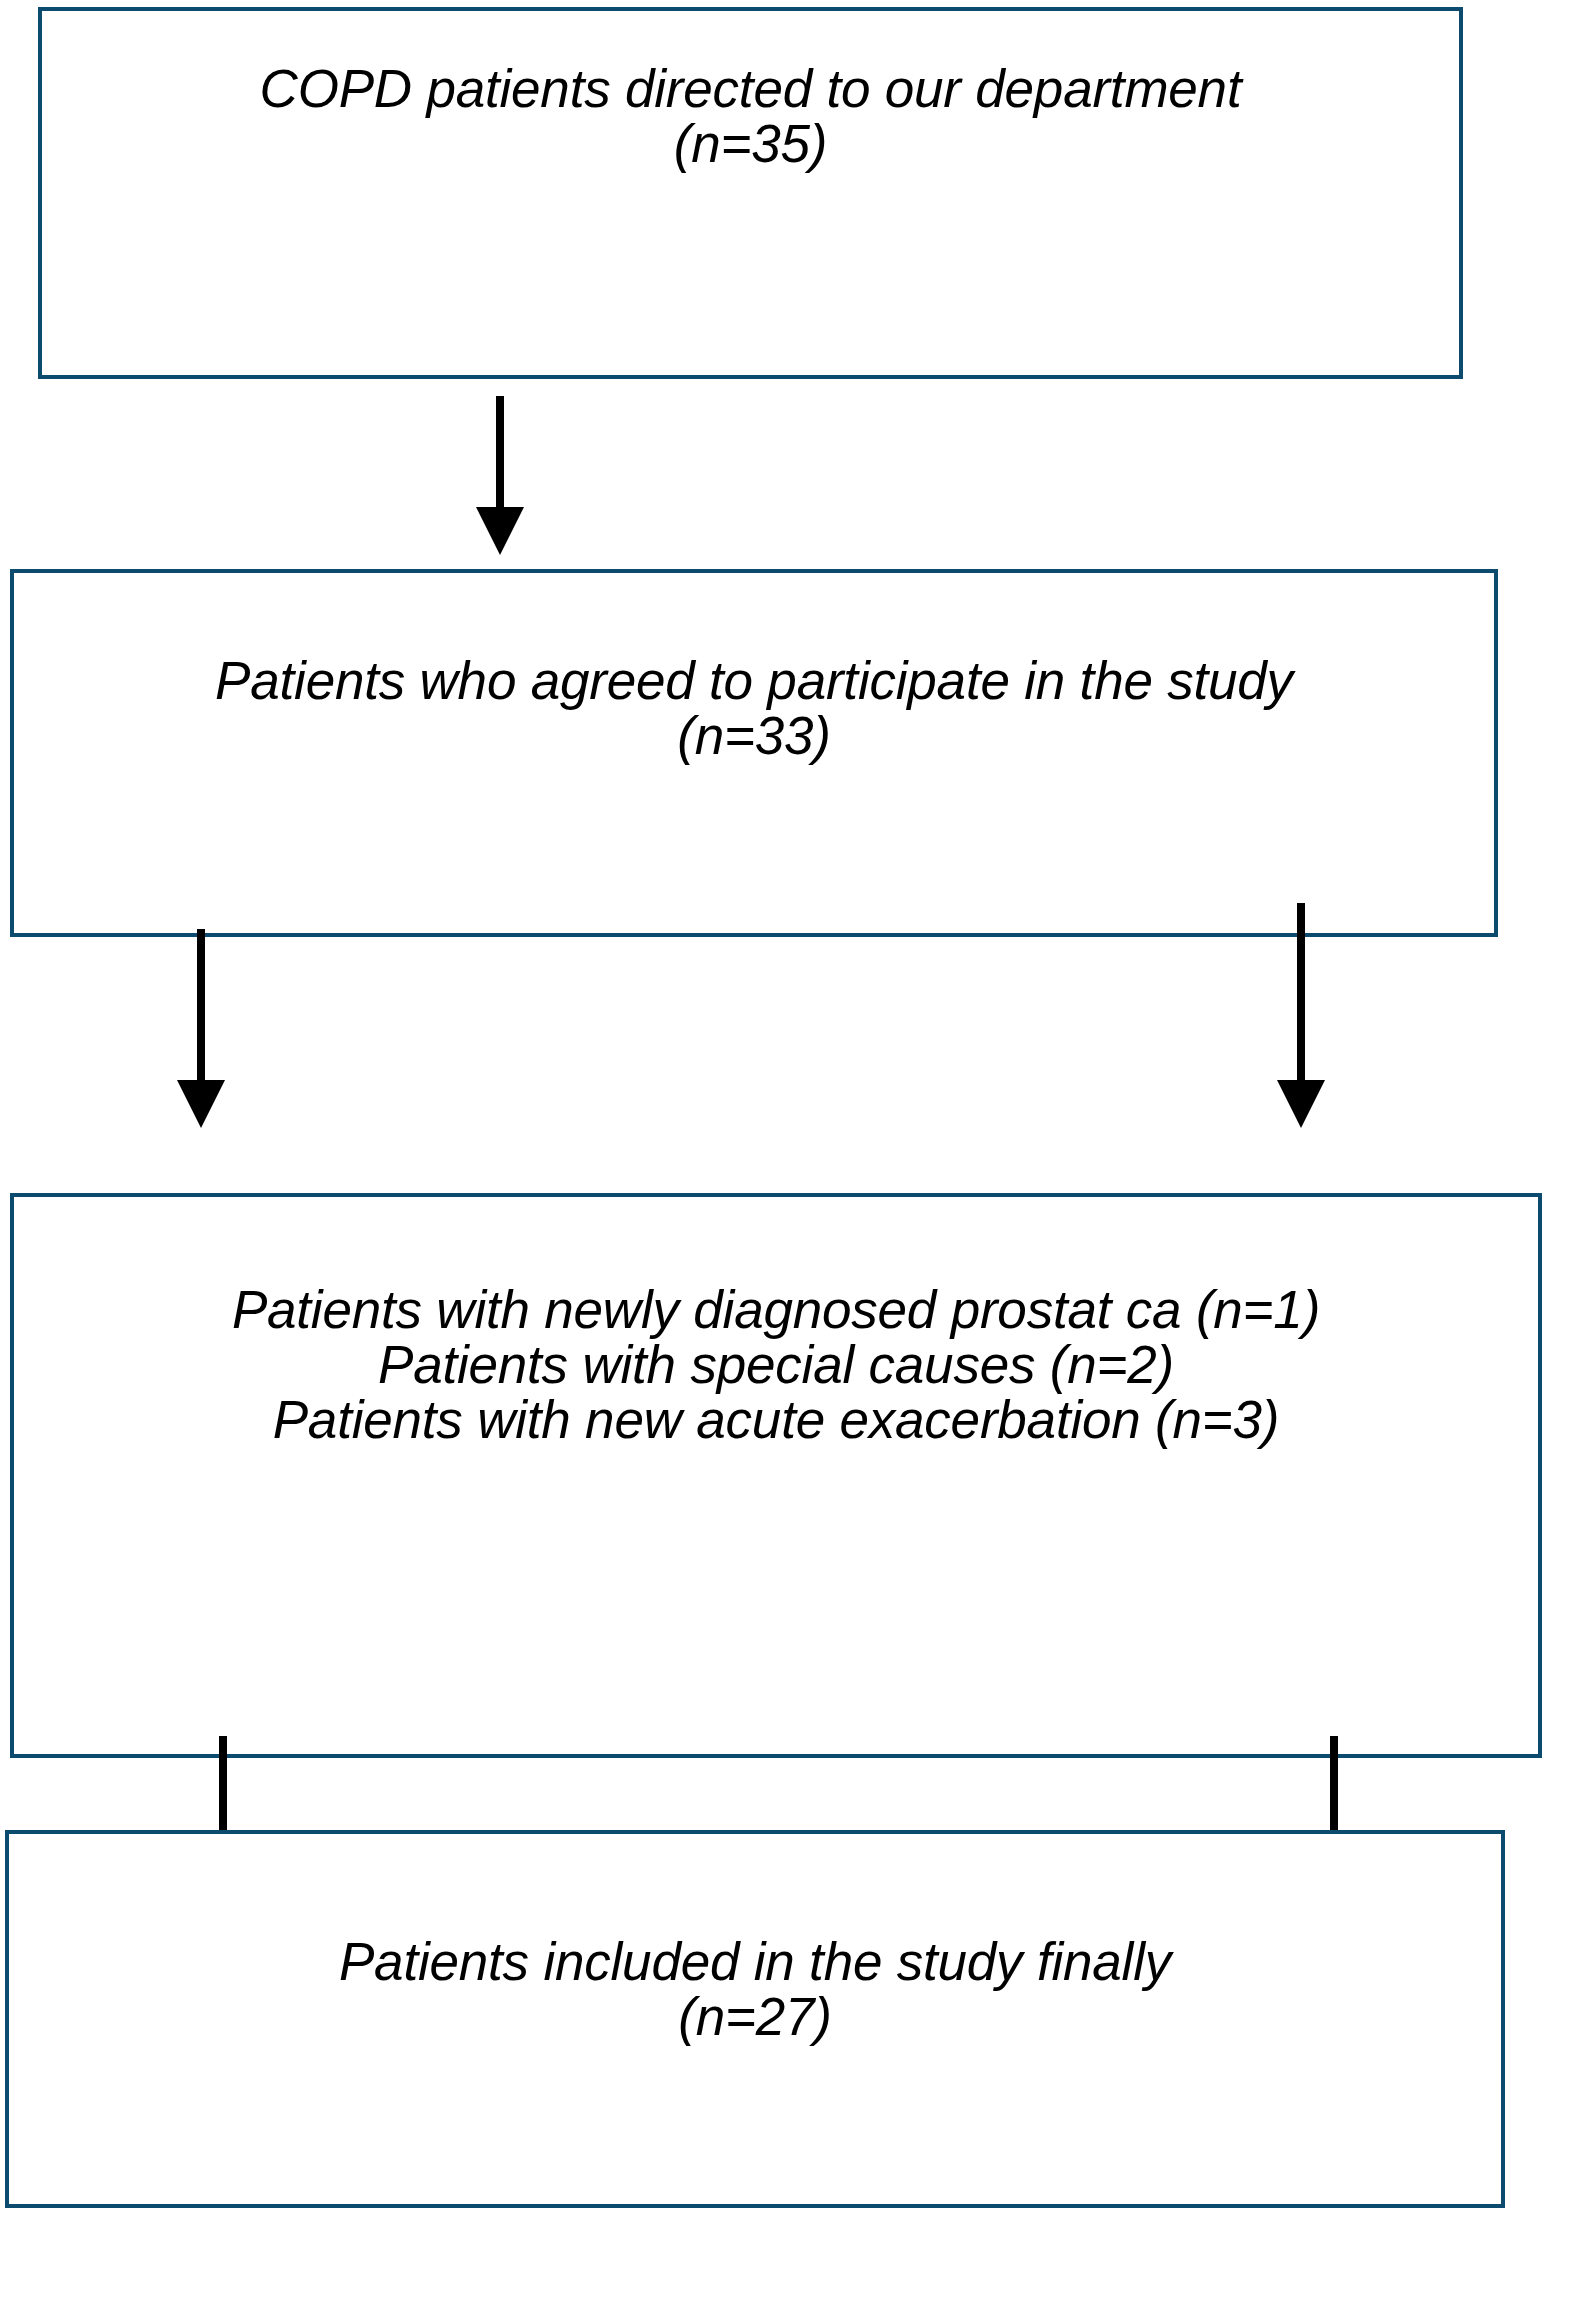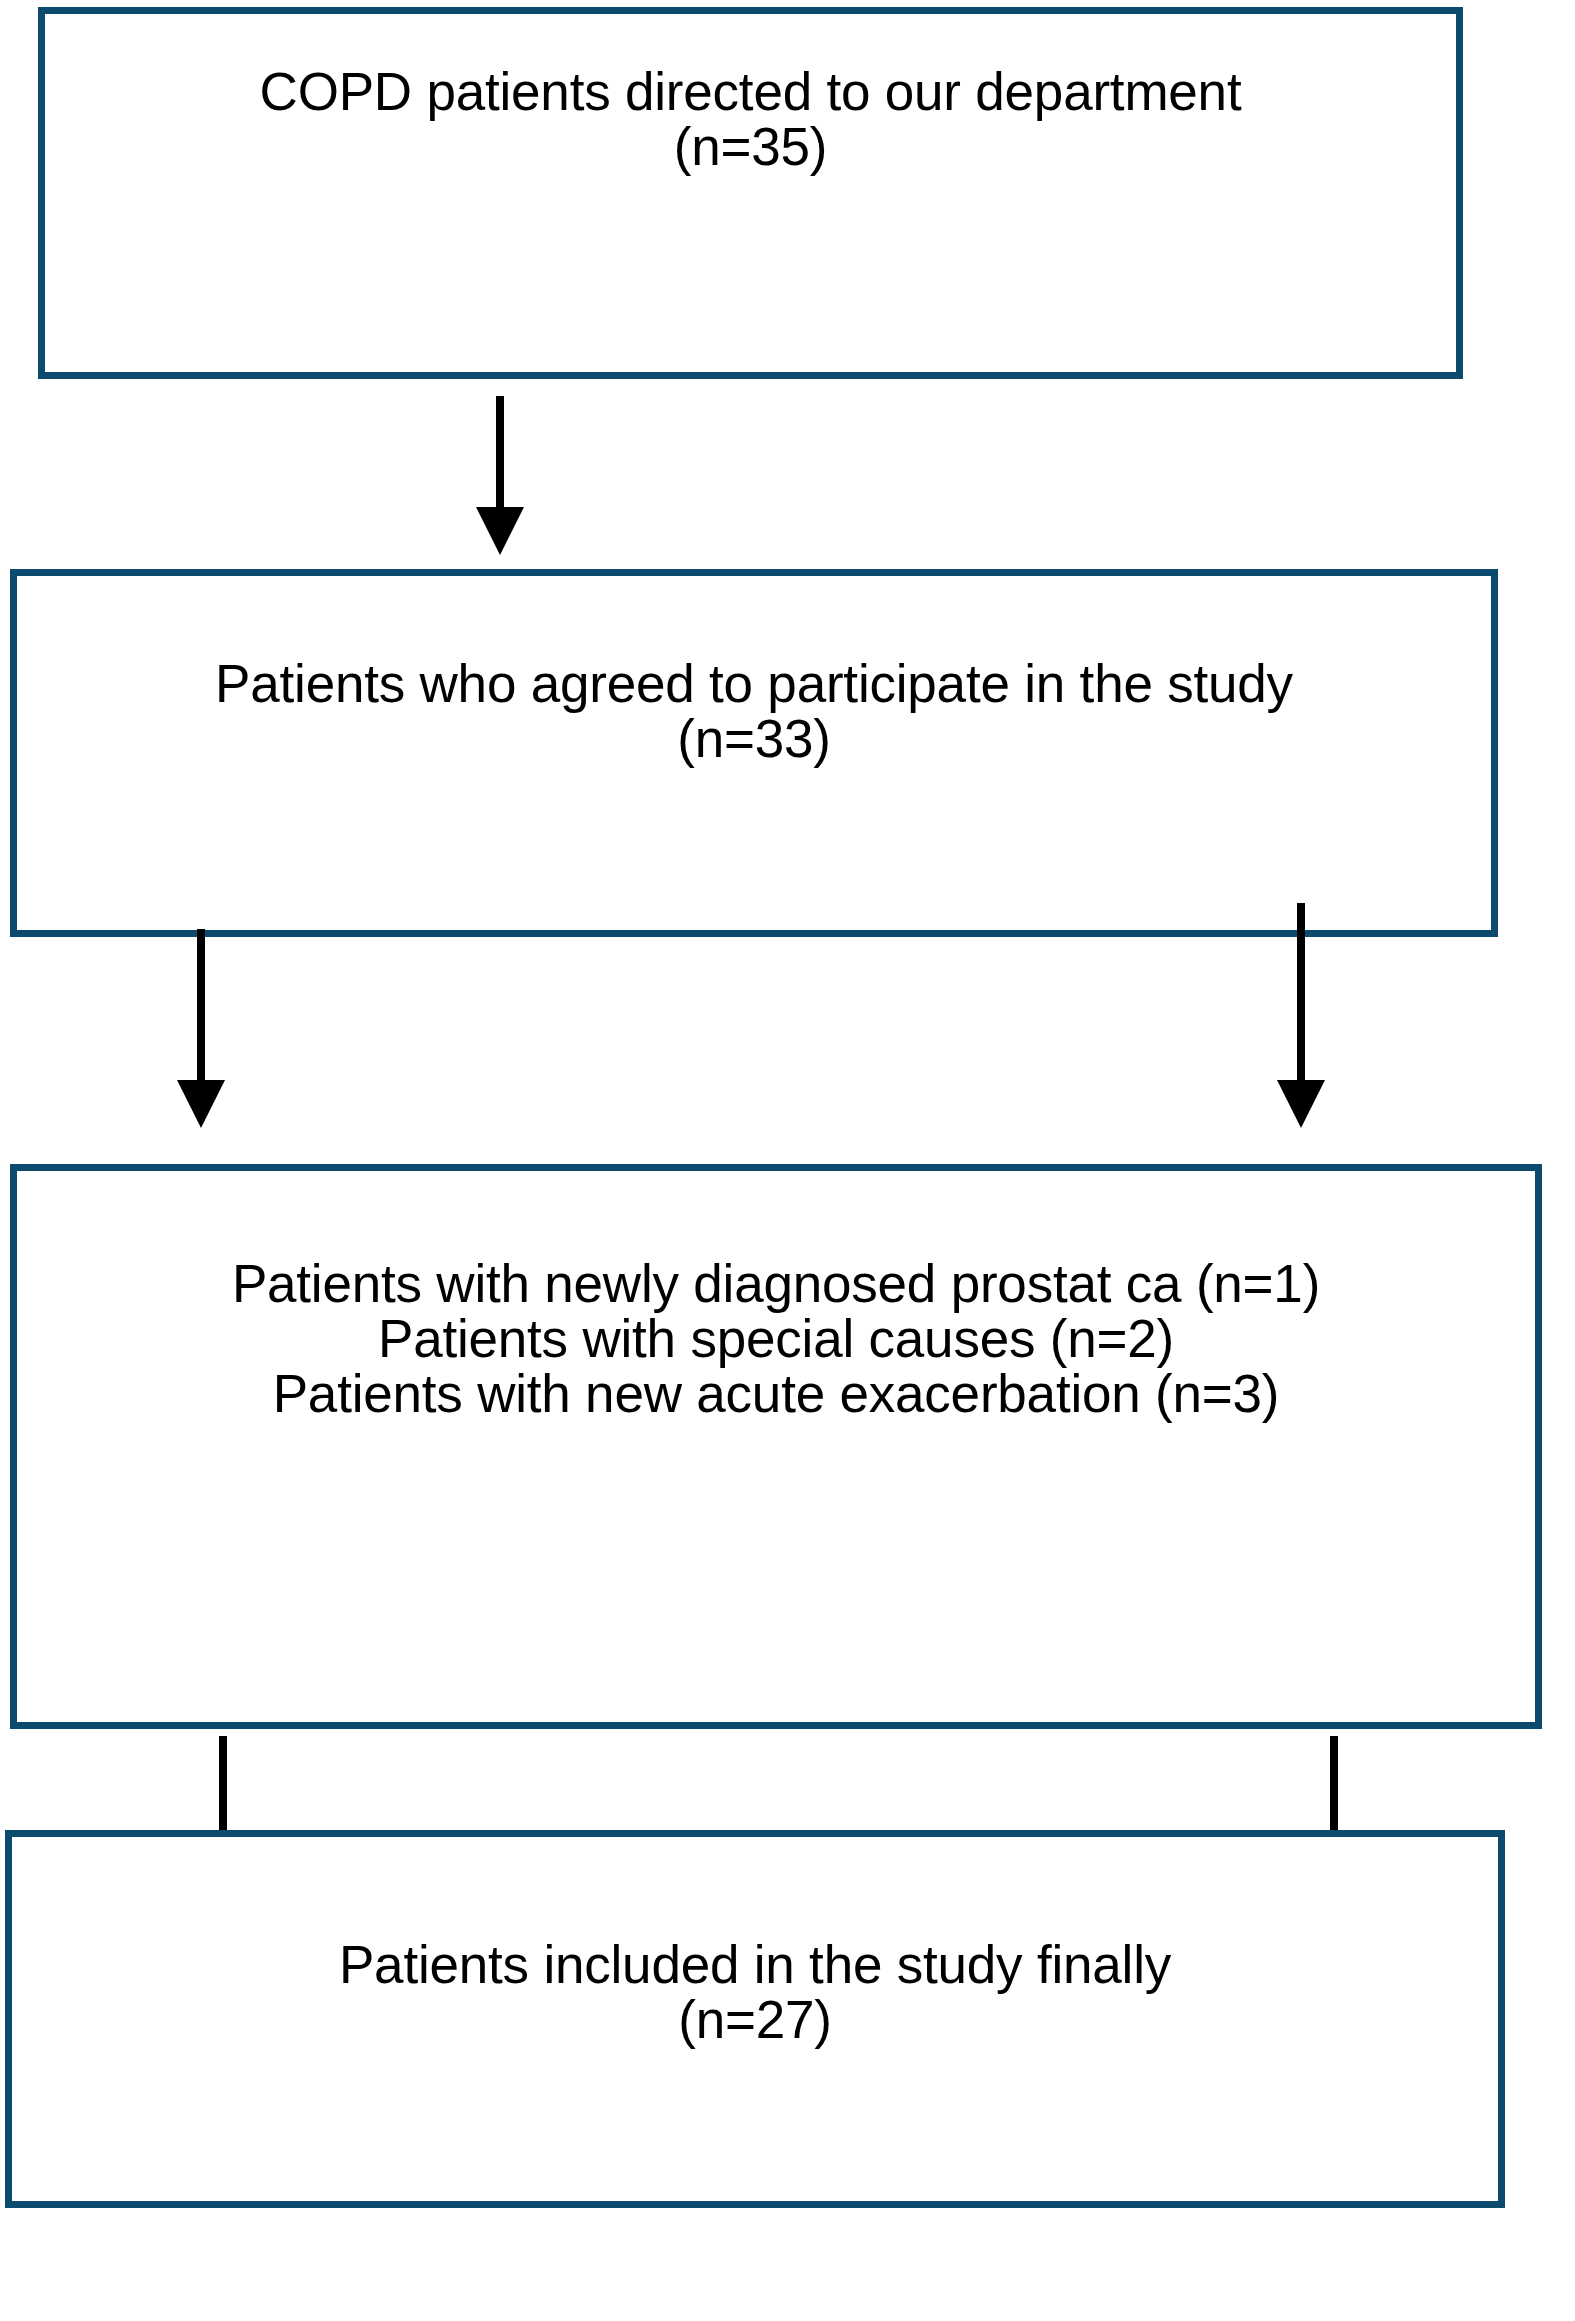--- a/index.html
+++ b/index.html
@@ -17,40 +17,41 @@
     width: 1575px;
     height: 2321px;
     background: #ffffff;
     overflow: hidden;
   }
 
   .node {
     position: absolute;
     box-sizing: border-box;
     background: #ffffff;
-    border: 7px solid #0c4a6e;
+    border: 4px solid #0c4a6e;
+    font-style: italic;
   }
 
   .node-text {
     position: absolute;
     left: 0;
     right: 0;
     text-align: center;
     color: #000000;
     font-family: "Liberation Sans", sans-serif;
     font-size: 53px;
     line-height: 55px;
     letter-spacing: -0.2px;
     white-space: pre-line;
   }
 
   
   #box-screened  { left: 38px;  top: 7px;    width: 1425px; height: 372px; }
   #box-consented { left: 10px;  top: 569px;  width: 1488px; height: 368px; }
-  #box-excluded  { left: 10px;  top: 1164px; width: 1532px; height: 565px; }
+  #box-excluded  { left: 10px;  top: 1193px; width: 1532px; height: 565px; }
   #box-included  { left: 5px;   top: 1830px; width: 1500px; height: 378px; }
 
   #box-screened  .node-text  { top: 50px; }
   #box-consented .node-text  { top: 80px; }
   #box-excluded  .node-text  { top: 85px; }
   #box-included  .node-text  { top: 100px; }
 
   
   .connector {
     position: absolute;

